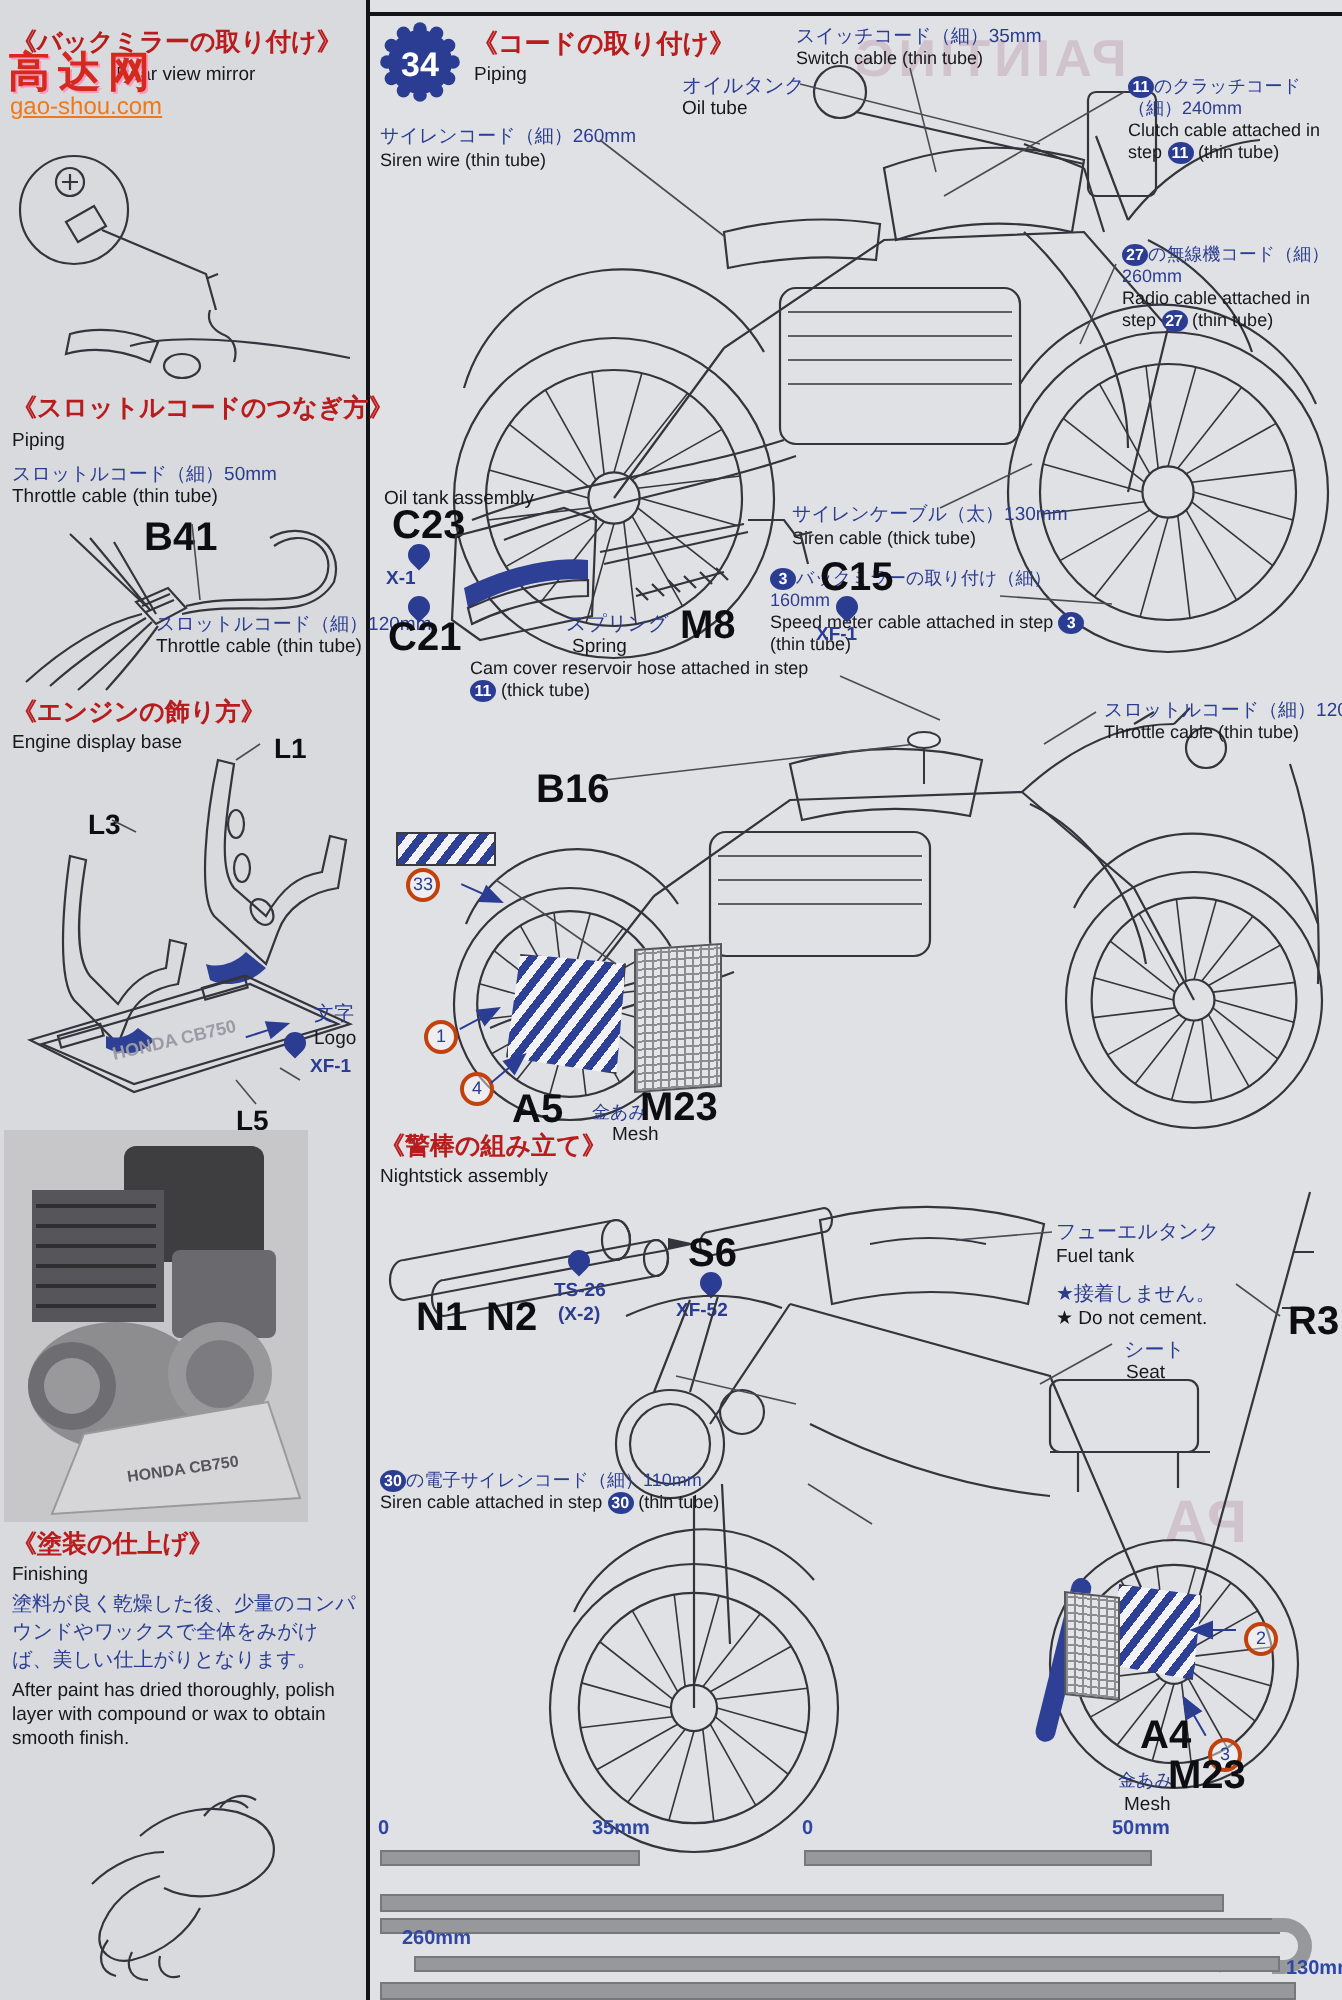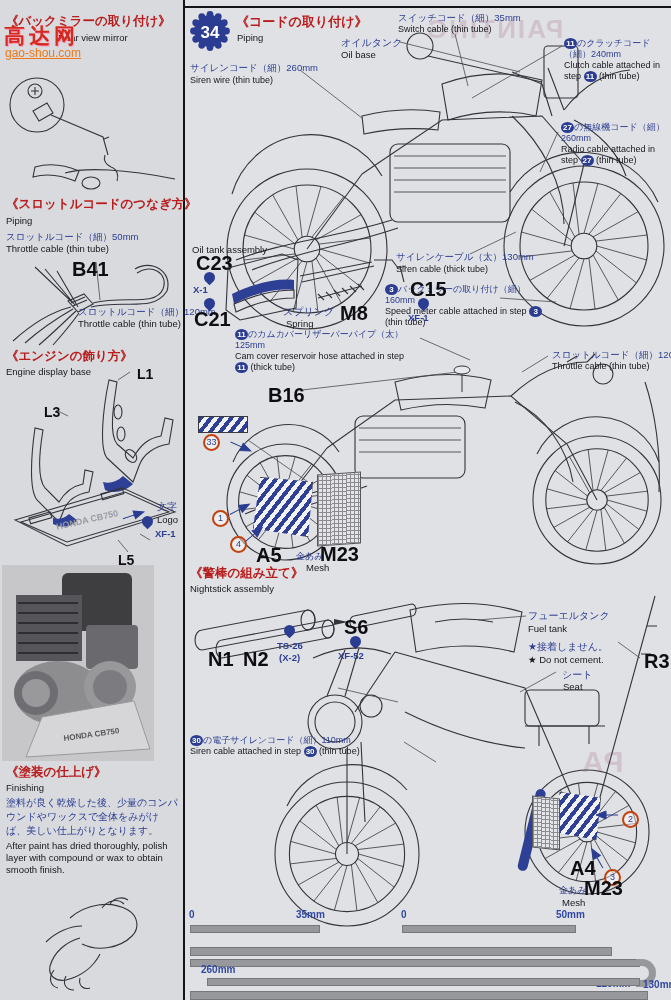--- a/index.html
+++ b/index.html
@@ -215,21 +215,21 @@
 
   <div class="abs jp" style="left:398px;top:12px;font-size:9.5px">スイッチコード（細）35mm</div>
   <div class="abs en" style="left:398px;top:24px;font-size:9px">Switch cable (thin tube)</div>
 
   <div class="abs lbl" style="left:564px;top:38px;width:104px">
     <div><span class="numf">11</span><span class="jp">のクラッチコード（細）240mm</span></div>
     <div><span>Clutch cable attached in step</span> <span class="numf">11</span> <span>(thin tube)</span></div>
   </div>
 
   <div class="abs jp" style="left:341px;top:36px">オイルタンク</div>
-  <div class="abs en" style="left:341px;top:49px">Oil base</div>
+  <div class="abs en" style="left:341px;top:49px">Oil tube</div>
 
   <div class="abs jp" style="left:190px;top:62px;font-size:9.5px">サイレンコード（細）260mm</div>
   <div class="abs en" style="left:190px;top:75px;font-size:9px">Siren wire (thin tube)</div>
 
   <div class="abs lbl" style="left:561px;top:122px;width:108px">
     <div><span class="numf">27</span><span class="jp">の無線機コード（細）260mm</span></div>
     <div><span>Radio cable attached in</span> <span>step</span> <span class="numf">27</span> <span>(thin tube)</span></div>
   </div>
 
   <div class="abs jp" style="left:396px;top:251px;font-size:9.5px">サイレンケーブル（太）130mm</div>
@@ -257,21 +257,20 @@
     <path class="lw" d="M152 14 h18 l6 8 l8 -2 M178 20 l4 16"></path>
   </svg>
   <div class="abs jp" style="left:283px;top:305px">スプリング</div>
   <div class="abs pn pn15" style="left:340px;top:302px">M8</div>
   <div class="abs en" style="left:286px;top:318px">Spring</div>
   <div class="abs pn pn15" style="left:410px;top:278px">C15</div>
   <div class="abs pdrop" style="left:418px;top:298px"></div>
   <div class="abs paint" style="left:408px;top:312px">XF-1</div>
 
   <div class="abs lbl" style="left:235px;top:329px;width:186px">
-    <div><span class="numf">11</span><span class="jp">のカムカバーリザーバーパイプ（太）125mm</span></div>
     <div><span>Cam cover reservoir hose attached in step</span></div>
     <div><span class="numf">11</span> <span>(thick tube)</span></div>
   </div>
   <div class="abs pn pn15" style="left:268px;top:384px">B16</div>
 
   <div class="abs stripes" style="left:198px;top:416px;width:48px;height:15px"></div>
   <div class="abs numr" style="left:203px;top:434px">33</div>
 
   <svg class="abs" style="left:215px;top:352px" width="452" height="212">
     <g>

